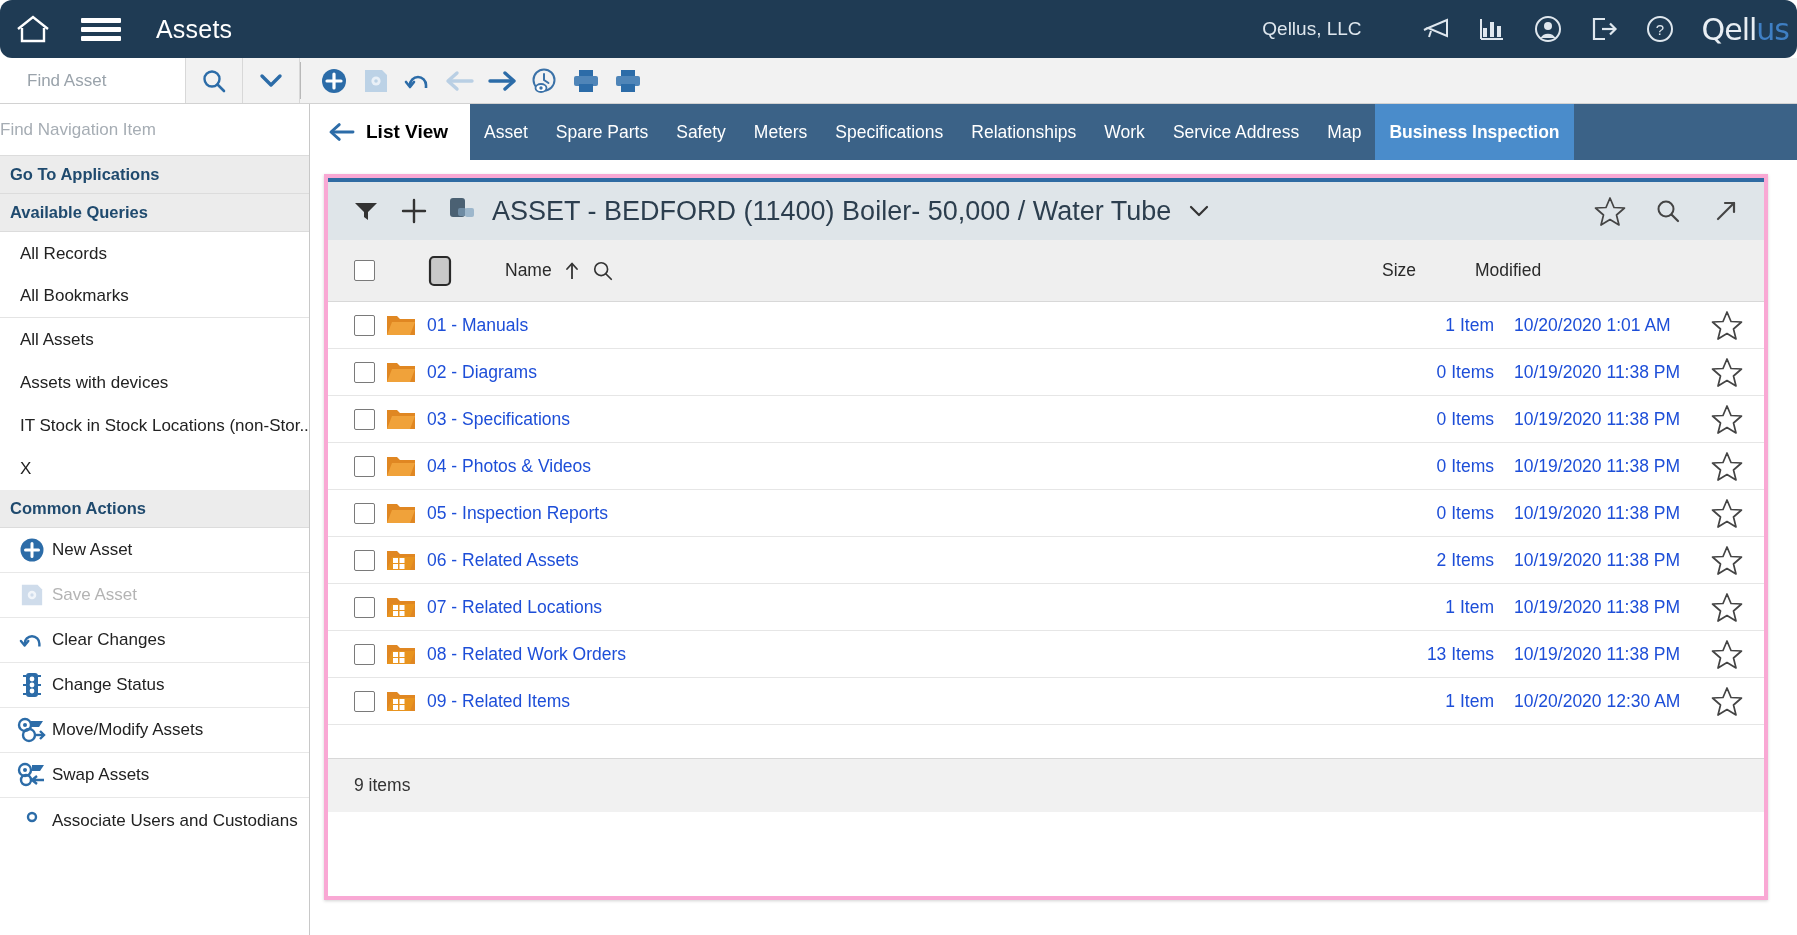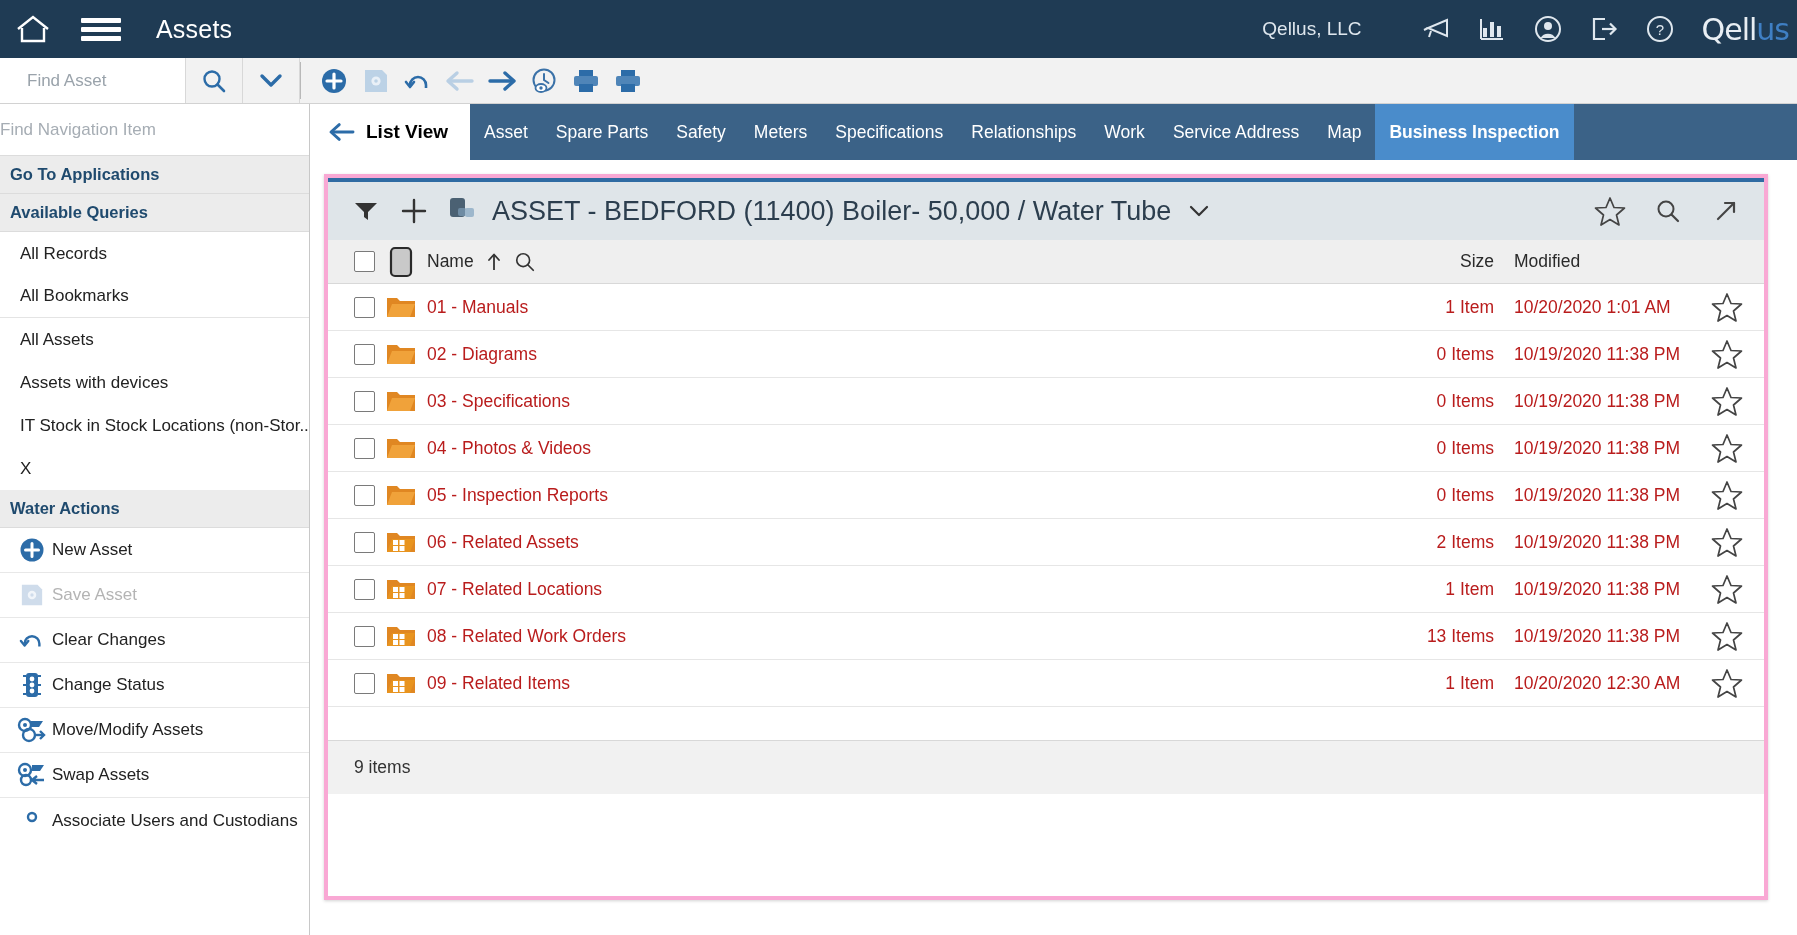--- a/index.html
+++ b/index.html
@@ -6,21 +6,21 @@
   html, body {
     width: 1797px; height: 935px;
     font-family: "Liberation Sans", sans-serif;
     background: #ffffff; overflow: hidden;
   }
   body { position: relative; }
 
   
   .appbar {
     position: absolute; left: 0; top: 0; width: 1797px; height: 58px;
-    background: #1f3B54; display: flex; align-items: center;
+    background: #1f3B54; display: flex; align-items: center; border-radius: 12px;
   }
   .appbar-left { display: flex; align-items: center; }
   .home-btn { width: 66px; height: 58px; display: flex; align-items: center; justify-content: center; cursor: pointer; }
   .hamb-btn { width: 70px; height: 58px; display: flex; align-items: center; justify-content: center; cursor: pointer; }
   .hamb-bar { width: 40px; height: 5px; background: #fff; border-radius: 1px; margin: 4px 0; }
   .app-title { color: #ffffff; font-size: 25px; margin-left: 20px; letter-spacing: .2px; }
   .appbar-right { margin-left: auto; display: flex; align-items: center; height: 58px; padding-right: 6px; }
   .org-name { color: #dfe7ee; font-size: 19px; margin-right: 46px; white-space: nowrap; }
   .abicon { width: 56px; height: 58px; display: flex; align-items: center; justify-content: center; cursor: pointer; }
   .logo-wrap { display: flex; align-items: center; margin-left: 14px; padding-right: 2px; }
@@ -105,36 +105,36 @@
   }
   .ws-hic { width: 48px; height: 48px; display: flex; align-items: center; justify-content: center; cursor: pointer; }
   .ws-title {
     font-size: 27px; color: #2c3e4e; font-weight: normal; margin-left: 6px;
     white-space: nowrap; overflow: hidden; text-overflow: ellipsis;
   }
   .ws-title-caret { margin-left: 16px; cursor: pointer; display: flex; align-items: center; }
   .ws-right { margin-left: auto; display: flex; align-items: center; gap: 10px; }
 
   .thead {
-    height: 44px; background: #efefef; border-bottom: 1px solid #d8d8d8;
-    display: flex; align-items: center; padding: 0 0 0 26px; font-size: 17.5px; color: #2a2a2a;
+    height: 62px; background: #efefef; border-bottom: 1px solid #d8d8d8;
+    display: flex; align-items: center; padding: 0 0 0 26px; font-size: 17.5px; color: #2a2a2a; gap: 39px;
   }
   .cb {
     width: 21px; height: 21px; border: 1.6px solid #7a7a7a; background: #fff;
     border-radius: 2px; cursor: pointer; flex: 0 0 21px;
   }
   .col-icon { width: 52px; display: flex; align-items: center; justify-content: center; flex: 0 0 52px; }
   .col-name { flex: 1; display: flex; align-items: center; gap: 11px; }
   .col-size { width: 130px; text-align: right; flex: 0 0 130px; }
   .col-mod { width: 196px; padding-left: 20px; flex: 0 0 196px; }
   .col-star { width: 74px; display: flex; align-items: center; justify-content: center; flex: 0 0 74px; }
 
   .trow {
     height: 47px; border-bottom: 1px solid #e6e6e6; display: flex; align-items: center;
-    padding: 0 0 0 26px; font-size: 17.5px; color: #b91c1c; background: #fff;
+    padding: 0 0 0 26px; font-size: 17.5px; color: #1d4ed8; background: #fff;
   }
   .rowgap { height: 33px; background: #fff; }
   .tfoot {
     height: 54px; background: #f1f1f1; border-top: 1px solid #d8d8d8;
     display: flex; align-items: center; padding-left: 26px; font-size: 17.5px; color: #333;
   }
   .star { cursor: pointer; }
 </style>
 </head>
 <body>
@@ -289,21 +289,21 @@
   <div class="sb-section">Go To Applications</div>
   <div class="sb-section">Available Queries</div>
 
   <div class="sb-item">All Records</div>
   <div class="sb-item bordered">All Bookmarks</div>
   <div class="sb-item">All Assets</div>
   <div class="sb-item">Assets with devices</div>
   <div class="sb-item">IT Stock in Stock Locations (non-Stor...</div>
   <div class="sb-item">X</div>
 
-  <div class="sb-section">Water Actions</div>
+  <div class="sb-section">Common Actions</div>
 
   <div class="sb-action">
     <span class="ic">
       <svg width="26" height="26" viewBox="0 0 26 26">
         <circle cx="13" cy="13" r="11.5" fill="#2c6ca8"></circle>
         <path d="M13 6.5 V19.5 M6.5 13 H19.5" stroke="#fff" stroke-width="3" stroke-linecap="round"></path>
       </svg>
     </span>
     <span>New Asset</span>
   </div>

